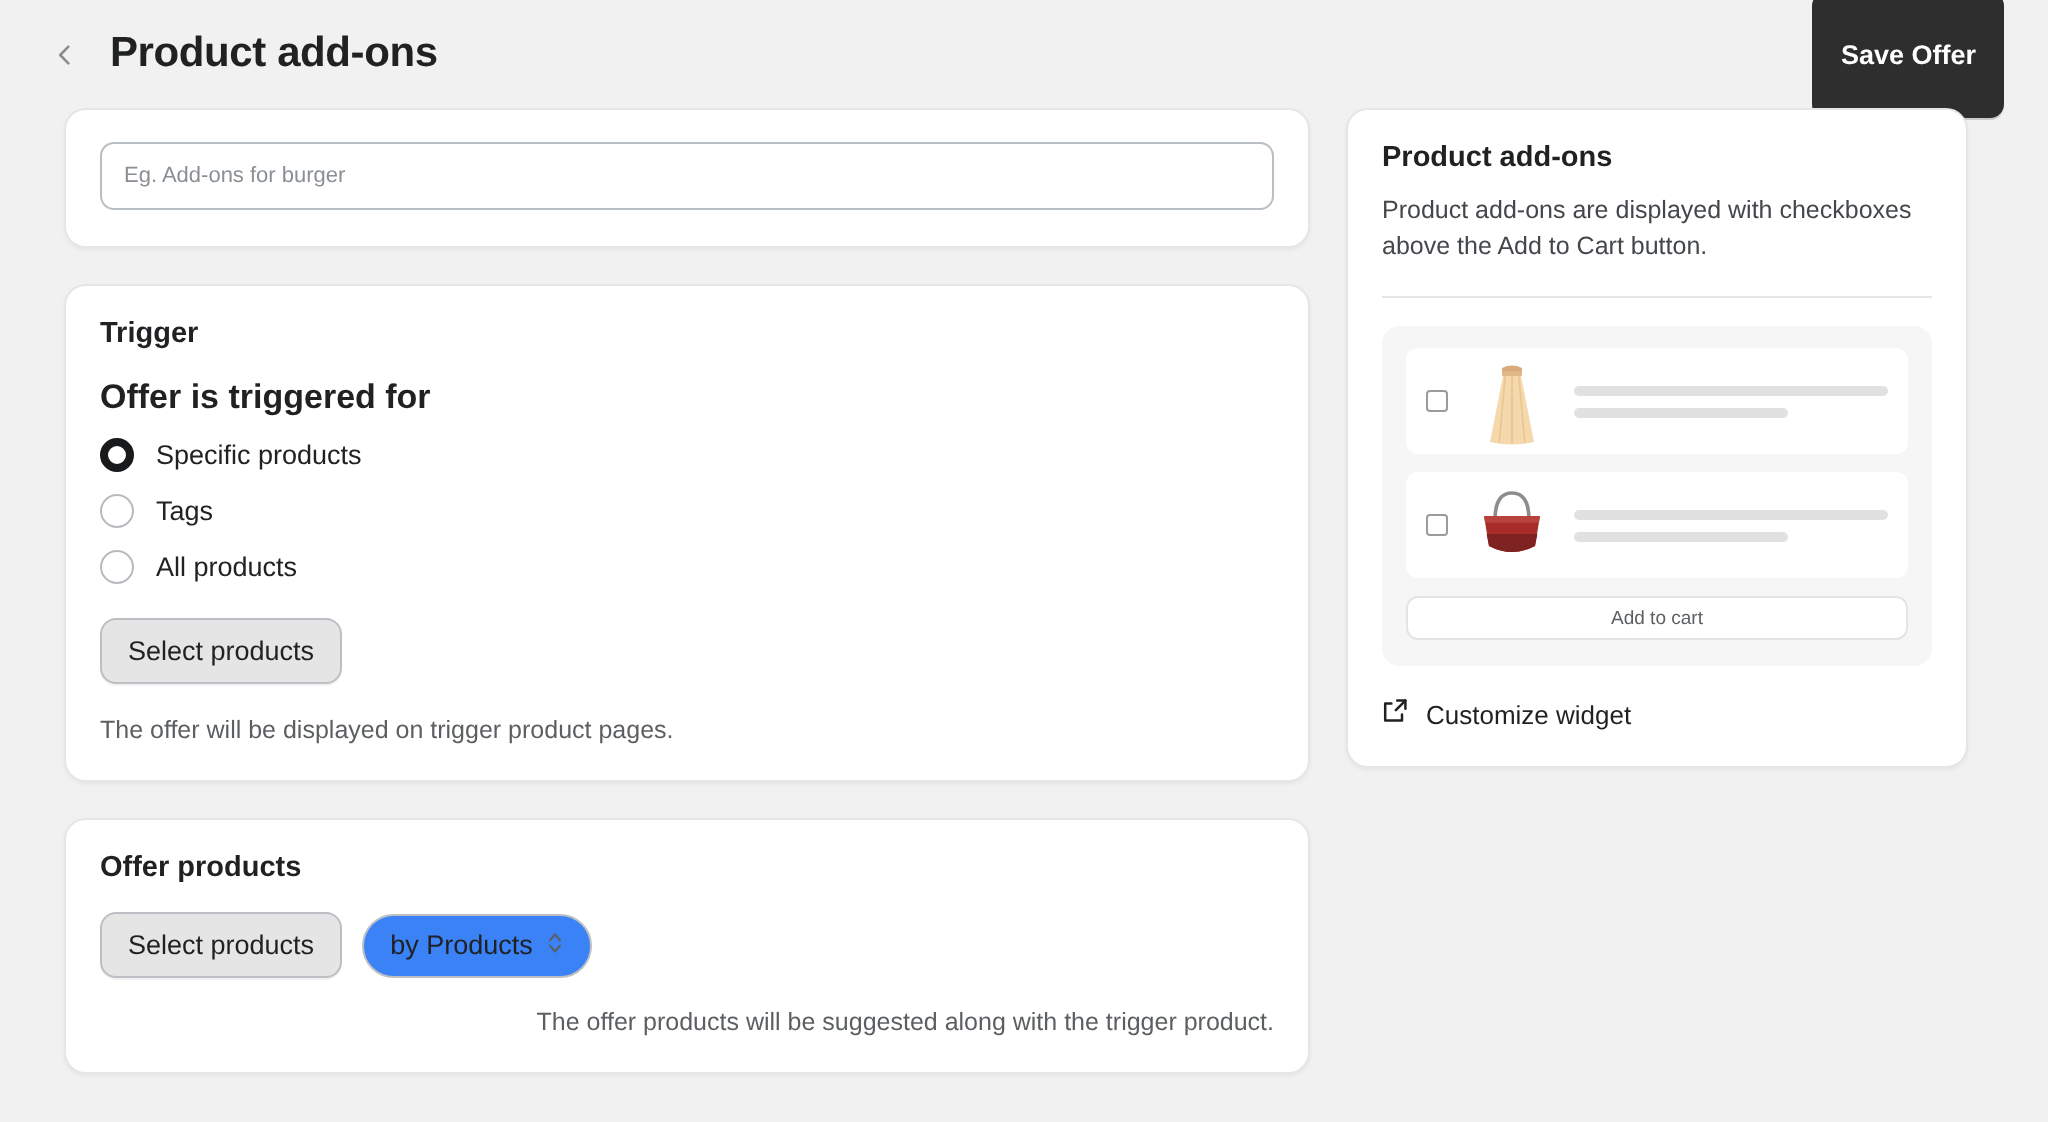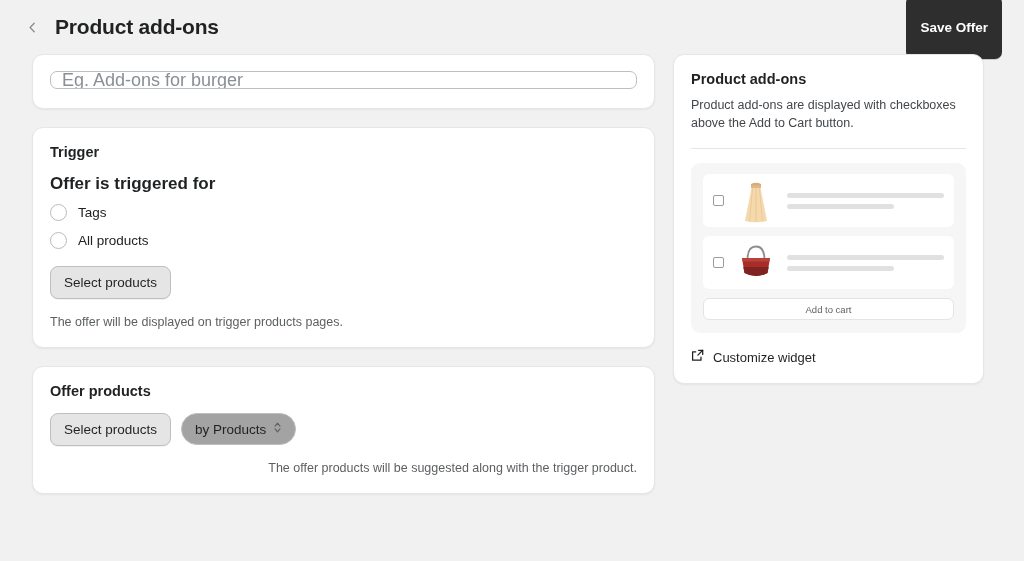--- a/index.html
+++ b/index.html
@@ -68,26 +68,26 @@
 
   .field-label {
     font-size: 13.5px;
     font-weight: bold;
     color: #1f2123;
     display: block;
     margin-bottom: 9px;
   }
   .text-input {
     width: 100%;
-    height: 18px;
+    height: 34px;
     border: 1px solid #babfc4;
     border-radius: 7px;
     background: #fff;
     font-family: "Liberation Sans", sans-serif;
-    font-size: 18px;
+    font-size: 11px;
     color: #737373;
     padding: 0 11px;
   }
   .text-input::placeholder { color: #8a8f94; }
 
   .card-heading {
     font-size: 14.5px;
     font-weight: bold;
     color: #1f2123;
     margin: 0 0 14px 0;
@@ -131,21 +131,21 @@
     font-weight: normal;
     color: #1f2123;
     padding: 8px 13px;
     cursor: pointer;
     box-shadow: 0 1px 0 rgba(0,0,0,0.05);
   }
   .select-pill {
     display: inline-flex;
     align-items: center;
     gap: 7px;
-    background: #a3a3a3;
+    background: #3b82f6;
     border: 1px solid #bcbfc3;
     border-radius: 18px;
     font-size: 13.5px;
     color: #1f2123;
     padding: 7px 13px;
     cursor: pointer;
   }
   .help-text {
     font-size: 12.5px;
     color: #5c5f62;
@@ -253,33 +253,37 @@
         <input class="text-input" type="text" placeholder="Eg. Add-ons for burger" style="">
       </div>
     </div>
 
     <div class="card">
       <div class="card-pad">
         <div class="card-heading">Trigger</div>
         <div class="sub-label">Offer is triggered for</div>
 
         <div class="radio-row">
+          <span class="radio checked"></span>
+          <span class="radio-label">Specific products</span>
+        </div>
+        <div class="radio-row">
           <span class="radio"></span>
           <span class="radio-label">Tags</span>
         </div>
         <div class="radio-row">
           <span class="radio"></span>
           <span class="radio-label">All products</span>
         </div>
 
         <div class="btn-row">
           <button class="btn-secondary">Select products</button>
         </div>
 
-        <div class="help-text">The offer will be displayed on trigger products pages.</div>
+        <div class="help-text">The offer will be displayed on trigger product pages.</div>
       </div>
     </div>
 
     <div class="card">
       <div class="card-pad">
         <div class="card-heading">Offer products</div>
 
         <div class="btn-row" style="margin-top:14px">
           <button class="btn-secondary">Select products</button>
           <div class="select-pill">

